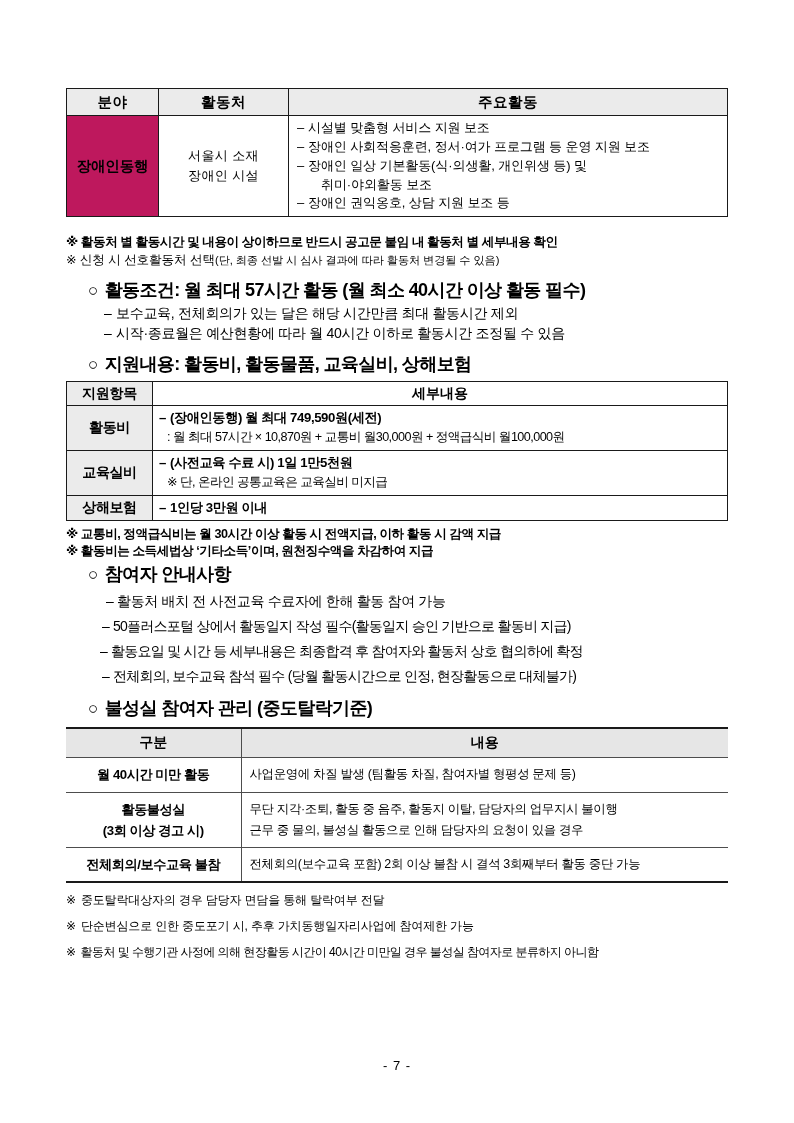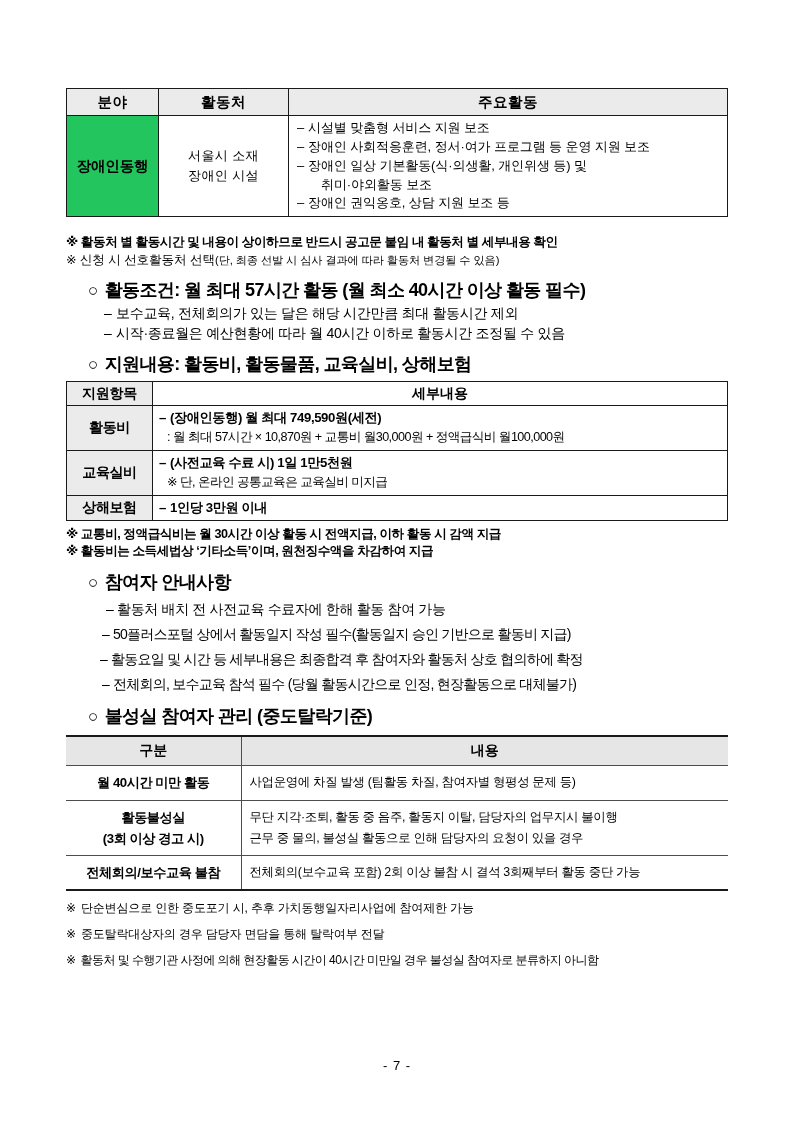--- a/index.html
+++ b/index.html
@@ -42,21 +42,21 @@
   }
   .tbl-field thead th {
     background: #ebebeb;
     font-size: 14.5px;
     font-weight: bold;
     text-align: center;
     height: 22px;
     letter-spacing: 0.5px;
   }
   .tbl-field td.c-field {
-    background: #22c55e;
+    background: #be185d;
     font-size: 14.5px;
     font-weight: bold;
     text-align: center;
     letter-spacing: -0.2px;
   }
   .tbl-field td.c-place {
     font-size: 13px;
     text-align: center;
     line-height: 1.55;
     letter-spacing: 0.4px;
@@ -307,21 +307,21 @@
         <td class="s-detail">
           <div class="l1"><span class="d">–</span><span>1인당 3만원 이내</span></div>
         </td>
       </tr>
     </tbody>
   </table>
 
   <div class="note-strong" style="margin-top:5px">※ 교통비, 정액급식비는 월 30시간 이상 활동 시 전액지급, 이하 활동 시 감액 지급</div>
   <div class="note-strong" style="margin-top:0">※ 활동비는 소득세법상 ‘기타소득’이며, 원천징수액을 차감하여 지급</div>
 
-  <div class="h-circle" style="margin-top:10px">
+  <div class="h-circle" style="margin-top:2px">
     <span class="mark">○</span><span>참여자 안내사항</span>
   </div>
   <div class="guide-item"><span class="d">–</span><span>활동처 배치 전 사전교육 수료자에 한해 활동 참여 가능</span></div>
   <div class="guide-item tight" style="margin-left:36px"><span class="d">–</span><span>50플러스포털 상에서 활동일지 작성 필수(활동일지 승인 기반으로 활동비 지급)</span></div>
   <div class="guide-item tight" style="margin-left:34px"><span class="d">–</span><span>활동요일 및 시간 등 세부내용은 최종합격 후 참여자와 활동처 상호 협의하에 확정</span></div>
   <div class="guide-item tight" style="margin-left:36px"><span class="d">–</span><span>전체회의, 보수교육 참석 필수 (당월 활동시간으로 인정, 현장활동으로 대체불가)</span></div>
 
   <div class="h-circle" style="margin-top:10px">
     <span class="mark">○</span><span>불성실 참여자 관리 (중도탈락기준)</span>
   </div>
@@ -360,19 +360,19 @@
         <td class="f-div">
           <div>전체회의/보수교육 불참</div>
         </td>
         <td class="f-desc">
           <span class="ln">전체회의(보수교육 포함) 2회 이상 불참 시 결석 3회째부터 활동 중단 가능</span>
         </td>
       </tr>
     </tbody>
   </table>
 
+  <div class="foot-note"><span class="m">※</span><span>중도탈락대상자의 경우 담당자 면담을 통해 탈락여부 전달</span></div>
   <div class="foot-note"><span class="m">※</span><span>단순변심으로 인한 중도포기 시, 추후 가치동행일자리사업에 참여제한 가능</span></div>
-  <div class="foot-note"><span class="m">※</span><span>중도탈락대상자의 경우 담당자 면담을 통해 탈락여부 전달</span></div>
   <div class="foot-note" style="letter-spacing:-0.55px"><span class="m">※</span><span>활동처 및 수행기관 사정에 의해 현장활동 시간이 40시간 미만일 경우 불성실 참여자로 분류하지 아니함</span></div>
 
   <div class="page-num">- 7 -</div>
 
 </div>
 
 </body></html>

